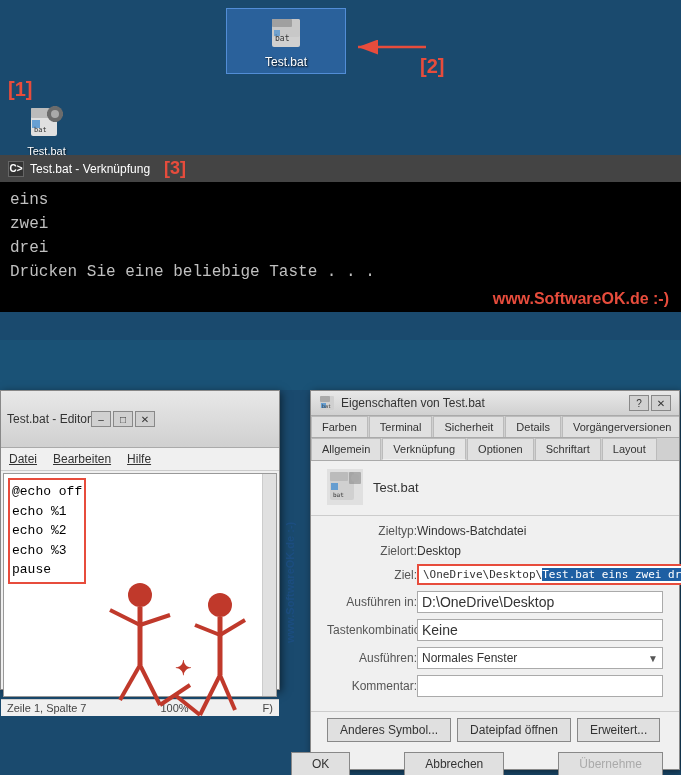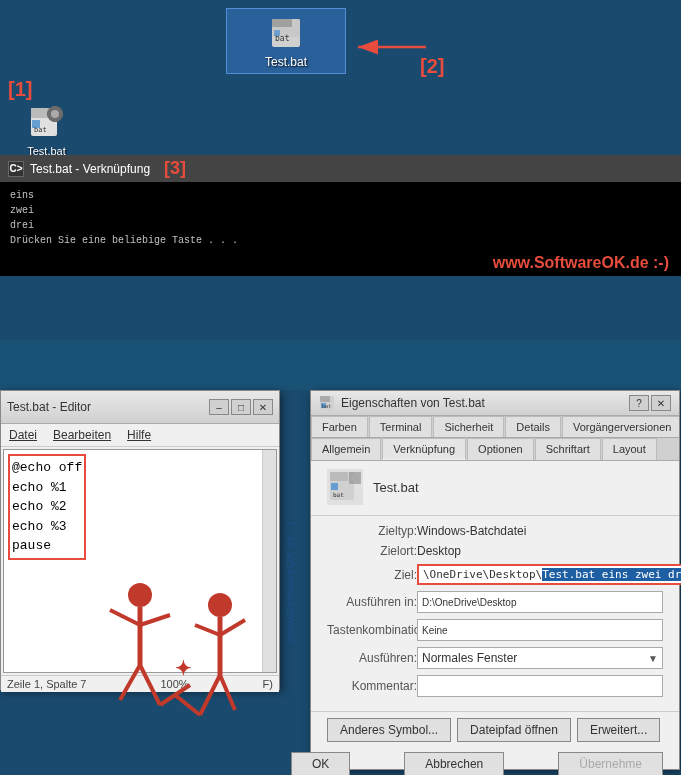--- a/index.html
+++ b/index.html
@@ -132,21 +132,21 @@
       color: #e74c3c;
       font-size: 18px;
       font-weight: bold;
       margin-left: 8px;
     }
     .cmd-content {
       background: black;
       color: #c0c0c0;
       padding: 6px 10px;
       font-family: 'Courier New', monospace;
-      font-size: 10px;
+      font-size: 16px;
       line-height: 1.5;
     }
     .cmd-watermark {
       color: #e74c3c;
       font-size: 16px;
       font-weight: bold;
       text-align: right;
       padding-right: 12px;
       padding-bottom: 4px;
       font-family: Arial, sans-serif;
@@ -171,24 +171,24 @@
       height: 300px;
       background: #f0f0f0;
       border: 1px solid #888;
       position: absolute;
       top: 0;
       left: 0;
       box-shadow: 2px 2px 8px rgba(0,0,0,0.5);
     }
     .notepad-titlebar {
       background: linear-gradient(to bottom, #e8e8e8, #d0d0d0);
-      padding: 8px 6px;
-      display: flex;
-      align-items: center;
-      justify-content: space-between;
+      padding: 20px 6px;
+      display: flex;
+      align-items: center;
+      justify-content: flex-start;
       border-bottom: 1px solid #aaa;
     }
     .notepad-title-text {
       font-size: 12px;
       color: #333;
       font-weight: 500;
     }
     .notepad-controls {
       display: flex;
       gap: 2px;
@@ -357,21 +357,21 @@
       text-align: right;
     }
     .props-value {
       color: #333;
       flex: 1;
     }
     .props-input {
       flex: 1;
       border: 1px solid #aaa;
       padding: 2px 4px;
-      font-size: 10px;
+      font-size: 14px;
       background: white;
       color: #333;
       height: 22px;
     }
     .target-input-wrapper {
       flex: 1;
       border: 2px solid #e74c3c;
       background: white;
     }
     .target-text-prefix {

